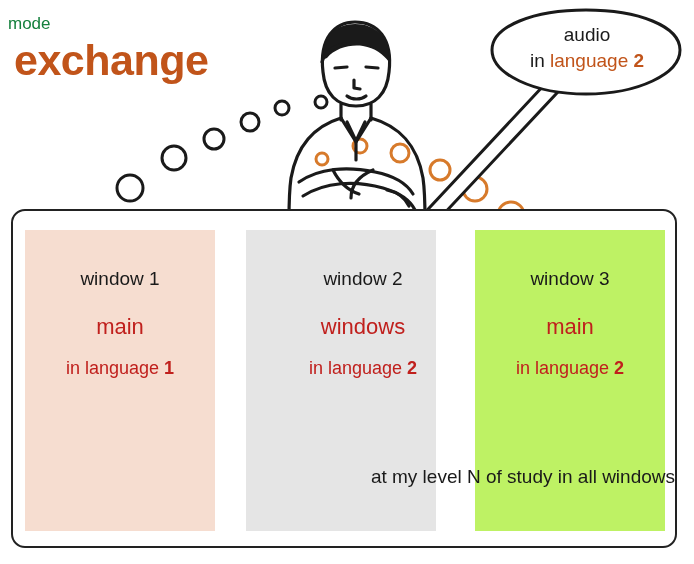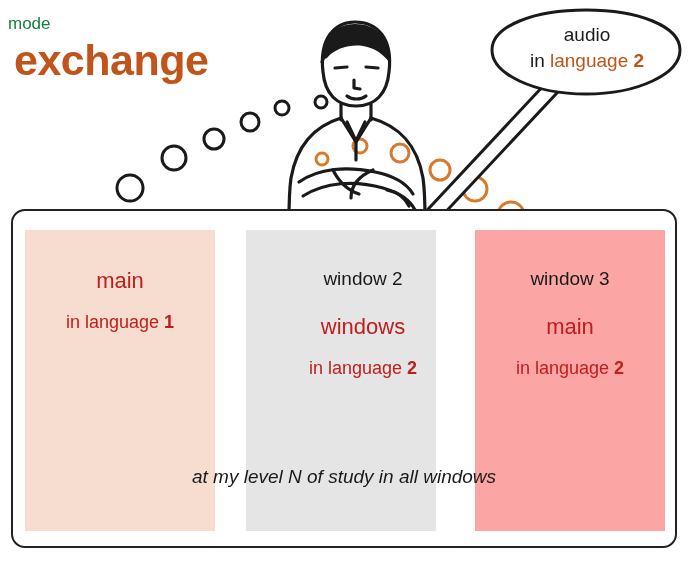--- a/index.html
+++ b/index.html
@@ -109,21 +109,21 @@
     position: absolute;
     top: 19px;
     width: 190px;
     height: 301px;
     box-sizing: border-box;
     padding-top: 38px;
     text-align: center;
   }
   .column.c0 { left: 12px;  background: #f6ddd0; }
   .column.c1 { left: 233px; background: #e5e5e5; padding-left: 44px; }
-  .column.c2 { left: 462px; background: #fca5a5; }
+  .column.c2 { left: 462px; background: #bef264; }
 
   .col-title {
     font-size: 19px;
     color: #1a1a1a;
     margin-bottom: 24px;
   }
   .col-main {
     font-size: 22px;
     font-weight: normal;
     color: #c0201d;
@@ -135,24 +135,23 @@
   }
   .col-sub b {
     font-weight: bold;
   }
 
   #footer-note {
     position: absolute;
     left: 0;
     top: 255px;
     width: 100%;
-    text-align: center;
+    text-align: right;
     font-size: 19px;
     color: #1a1a1a;
-    font-style: italic;
   }
 </style>
 </head>
 <body>
 
 <div id="mode-label">mode</div>
 <div id="mode-value">exchange</div>
 
 <svg id="bubbles" viewBox="0 0 500 160">
   <g fill="none" stroke="#1a1a1a" stroke-width="3">
@@ -213,20 +212,21 @@
 </svg>
 <div id="balloon-text">
   <span>audio</span><br>
   <span>in </span><span class="accent"><span>language </span><b>2</b></span>
 </div>
 
 <div id="panel">
   <div id="columns">
 
     <div class="column c0">
+      <div class="col-title">window 1</div>
       <div class="col-main">main</div>
       <div class="col-sub"><span>in language </span><b>1</b></div>
     </div>
 
     <div class="column c1">
       <div class="col-title">window 2</div>
       <div class="col-main">windows</div>
       <div class="col-sub"><span>in language </span><b>2</b></div>
     </div>
 

